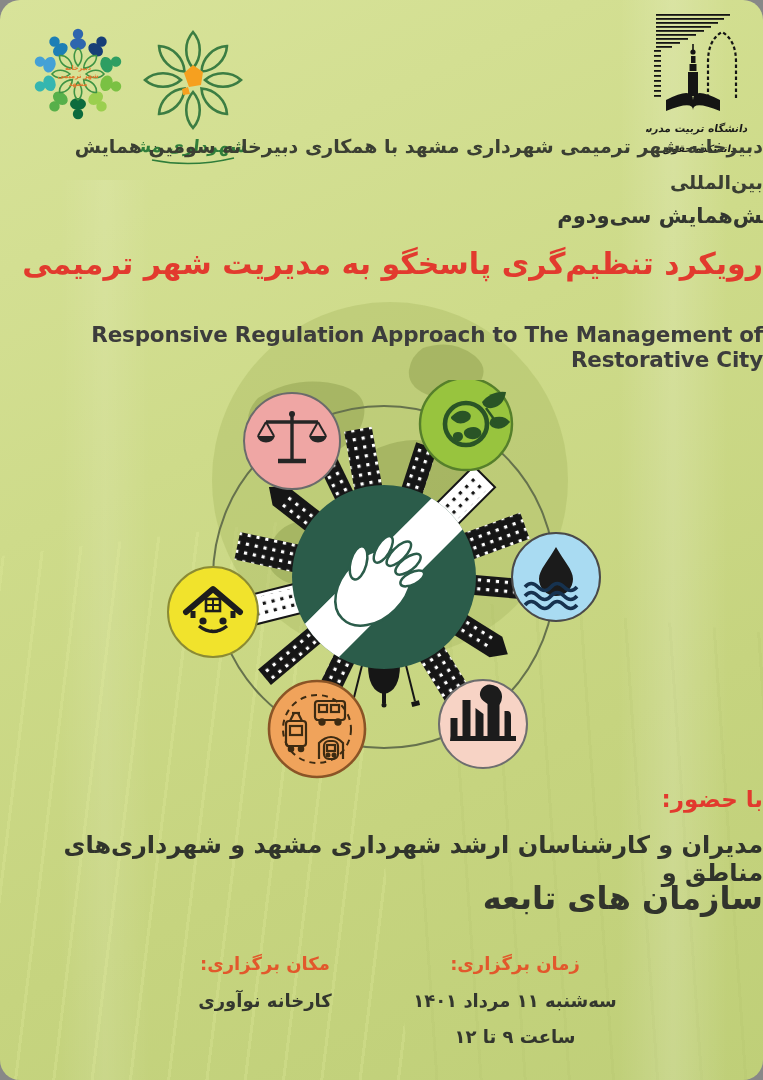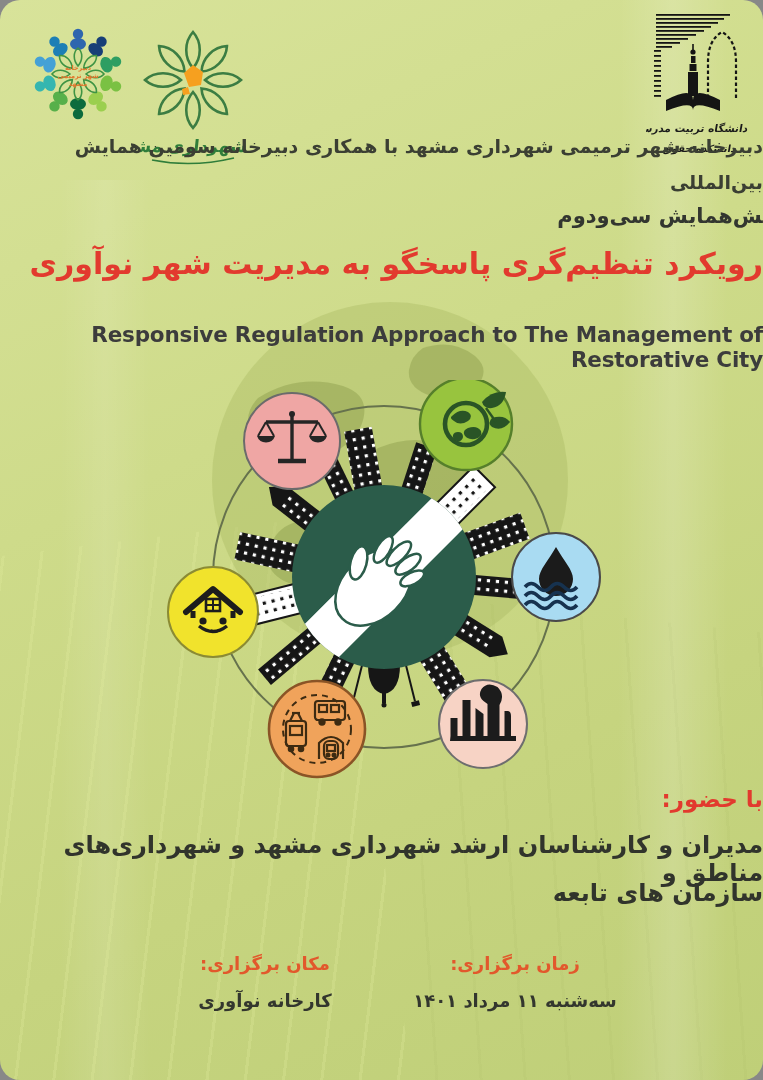--- a/index.html
+++ b/index.html
@@ -20,21 +20,21 @@
   .s3{left:618px;top:0;width:110px;height:1080px;
       background:linear-gradient(90deg,rgba(255,255,255,0),rgba(255,255,255,.16),rgba(255,255,255,0));}
   .s4{left:60px;top:180px;width:90px;height:900px;
       background:linear-gradient(90deg,rgba(255,255,255,0),rgba(255,255,255,.10),rgba(255,255,255,0));}
   .organizer{top:128px;font-size:19px;font-weight:bold;color:#3b3f33;line-height:36px;}
   .pre-event{top:204px;font-size:21px;font-weight:bold;color:#333630;margin-left:16px;}
   .title-fa{top:246px;font-size:30px;font-weight:bold;color:#e23a2e;}
   .title-en{top:310px;font-size:21.5px;font-weight:bold;color:#3c3c3c;letter-spacing:-.2px;margin-top:12px;}
   .attend-label{top:786px;font-size:23px;font-weight:bold;color:#e23a2e;}
   .attend-1{top:831px;font-size:24px;font-weight:bold;color:#31342c;}
-  .attend-2{top:879px;font-size:24px;font-weight:bold;color:#31342c;}
+  .attend-2{top:879px;font-size:32px;font-weight:bold;color:#31342c;}
   .col-label{font-size:18px;font-weight:bold;color:#e2582c;}
   .col-val{font-size:18px;font-weight:bold;color:#33362e;}
   .venue-col{left:120px;width:290px;text-align:center;}
   .time-col{left:370px;width:290px;text-align:center;}
   .t-label{top:953px;} .t-v1{top:990px;} .t-v2{top:1026px;}
 </style>
 </head>
 <body>
 
 <div class="poster">
@@ -165,21 +165,21 @@
     <path d="M62,88 V52 Q62,30 76,22 Q90,30 90,52 V88" fill="none" stroke="#141414" stroke-width="2.2" stroke-dasharray="3.5,2.5"></path>
     <path d="M20,90 Q47,76 47,90 L47,100 Q47,90 20,101 Z M74,90 Q47,76 47,90 L47,100 Q47,90 74,101 Z" fill="#141414"></path>
     <g transform="skewX(-10)">
       <text x="68" y="122" text-anchor="middle" font-size="10.5" font-weight="bold" fill="#1a1a1a">دانشگاه تربیت مدرس</text>
       <text x="78" y="142" text-anchor="middle" font-size="10" font-weight="bold" fill="#1a1a1a">دانشکده حقوق</text>
     </g>
   </svg>
 
   <div class="abs ctr organizer fa">دبیرخانه شهر ترمیمی شهرداری مشهد با همکاری دبیرخانه سومین همایش بین‌المللی</div>
   <div class="abs ctr pre-event fa">پیش‌همایش سی‌ودوم</div>
-  <div class="abs ctr title-fa fa">رویکرد تنظیم‌گری پاسخگو به مدیریت شهر نوآوری</div>
+  <div class="abs ctr title-fa fa">رویکرد تنظیم‌گری پاسخگو به مدیریت شهر ترمیمی</div>
   <div class="abs ctr title-en">Responsive Regulation Approach to The Management of Restorative City</div>
 
   <svg class="abs" style="left:140px;top:380px;" width="490" height="430" viewBox="0 0 490 430">
     <defs>
       <pattern id="pd" width="9" height="9" patternUnits="userSpaceOnUse">
         <rect width="9" height="9" fill="#161616"></rect>
           <rect x="2" y="2" width="3.2" height="3.2" fill="#ffffff"></rect>
       </pattern>
       <pattern id="pw" width="9" height="9" patternUnits="userSpaceOnUse">
         <rect width="9" height="9" fill="#ffffff"></rect>
@@ -344,14 +344,15 @@
 
   <div class="abs ctr attend-label fa">با حضور:</div>
   <div class="abs ctr attend-1 fa">مدیران و کارشناسان ارشد شهرداری مشهد و شهرداری‌های مناطق و</div>
   <div class="abs ctr attend-2 fa">سازمان های تابعه</div>
 
   <div class="abs venue-col col-label t-label fa">مکان برگزاری:</div>
   <div class="abs venue-col col-val t-v1 fa">کارخانه نوآوری</div>
 
   <div class="abs time-col col-label t-label fa">زمان برگزاری:</div>
   <div class="abs time-col col-val t-v1 fa">سه‌شنبه ۱۱ مرداد ۱۴۰۱</div>
+  <div class="abs time-col col-val t-v2 fa">ساعت ۹ تا ۱۲</div>
 
 </div>
 
 </body></html>

